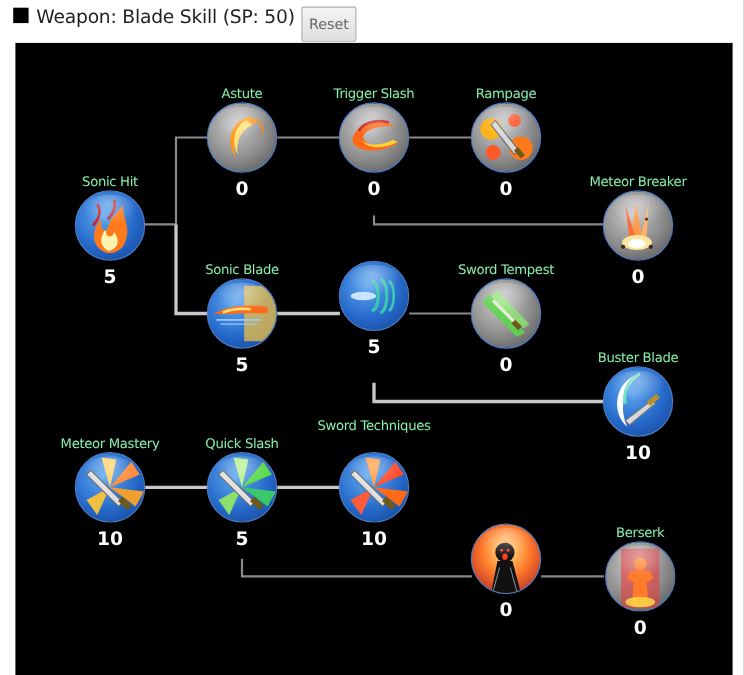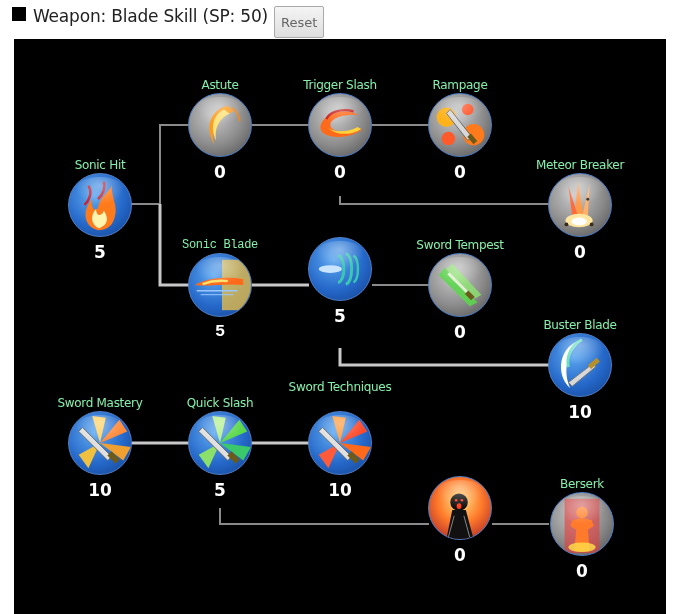--- a/index.html
+++ b/index.html
@@ -120,21 +120,21 @@
         <ellipse cx="31" cy="48" rx="14" ry="7" fill="#ffe6a0"></ellipse>
         <ellipse cx="31" cy="49" rx="8" ry="4" fill="#ffffff"></ellipse>
         <circle cx="18" cy="52" r="2" fill="#3a2a1a"></circle>
           <circle cx="44" cy="52" r="2" fill="#3a2a1a"></circle>
         <circle cx="40" cy="26" r="1.5" fill="#3a2a1a"></circle>
       </svg>
     </div>
     <div class="points">0</div>
   </div>
 
-  <div class="node" style="left:146px; top:198px;font-family:Liberation Mono, monospace;">
+  <div class="node" style="left:146px; top:198px;">
     <div class="label">Sonic Blade</div>
     <div class="orb blue">
       <svg class="art" viewBox="0 0 64 64">
         <rect x="34" y="6" width="30" height="52" fill="#f0c040" opacity="0.75"></rect>
         <path d="M6 32 C16 26 34 22 56 26 L56 32 C36 30 20 34 6 32 Z" fill="#ff6a1a"></path>
         <path d="M14 31 C22 28 32 27 40 28" stroke="#ffe06a" stroke-width="2.5" fill="none"></path>
         <line x1="8" y1="38" x2="50" y2="38" stroke="#9ac8ff" stroke-width="1.5"></line>
         <line x1="12" y1="42" x2="46" y2="42" stroke="#9ac8ff" stroke-width="1"></line>
       </svg>
     </div>
@@ -173,21 +173,21 @@
         <path d="M34 6 C10 12 6 42 22 56 C14 38 18 20 34 6 Z" fill="#ffffff"></path>
         <path d="M34 6 C22 12 18 24 20 34" stroke="#6ae0c0" stroke-width="3" fill="none"></path>
         <path d="M20 50 L46 30 L48 34 L24 54 Z" fill="#d8d8d8" stroke="#777" stroke-width="1"></path>
         <rect x="44" y="24" width="5" height="12" fill="#b8902a" transform="rotate(50 46 30)"></rect>
       </svg>
     </div>
     <div class="points">10</div>
   </div>
 
   <div class="node" style="left:26px; top:356px;">
-    <div class="label">Sword Mastery</div>
+    <div class="label">Meteor Mastery</div>
     <div class="orb blue">
       <svg class="art" viewBox="0 0 64 64">
         <path d="M32 32 L52 8 L60 20 Z" fill="#ff8a3a"></path>
           <path d="M32 32 L64 36 L56 50 Z" fill="#f0a030"></path>
         <path d="M32 32 L10 44 L20 58 Z" fill="#f0c040"></path>
           <path d="M32 32 L24 4 L38 6 Z" fill="#ffd060"></path>
         <path d="M14 16 L44 46 L40 50 L10 20 Z" fill="#e0e0e0" stroke="#666" stroke-width="1"></path>
         <rect x="40" y="44" width="12" height="6" fill="#6b5a1a" transform="rotate(45 46 47)"></rect>
       </svg>
     </div>

